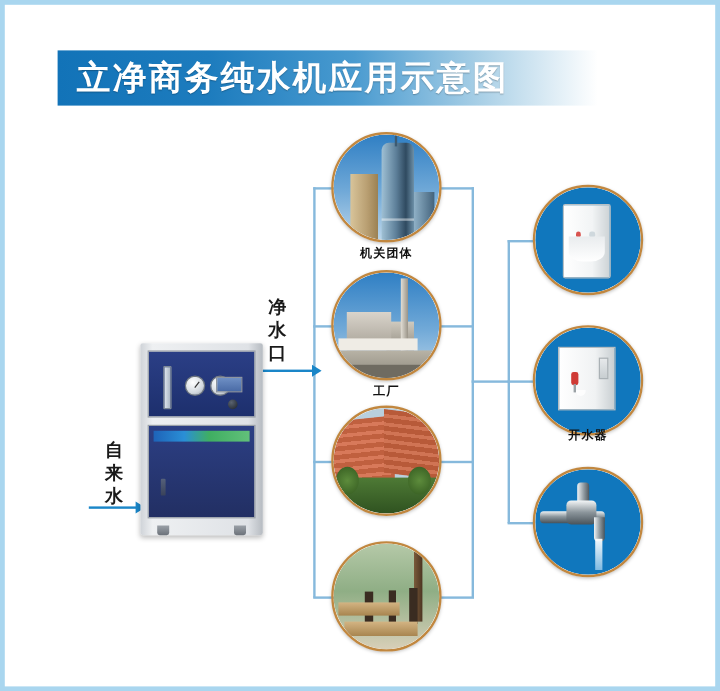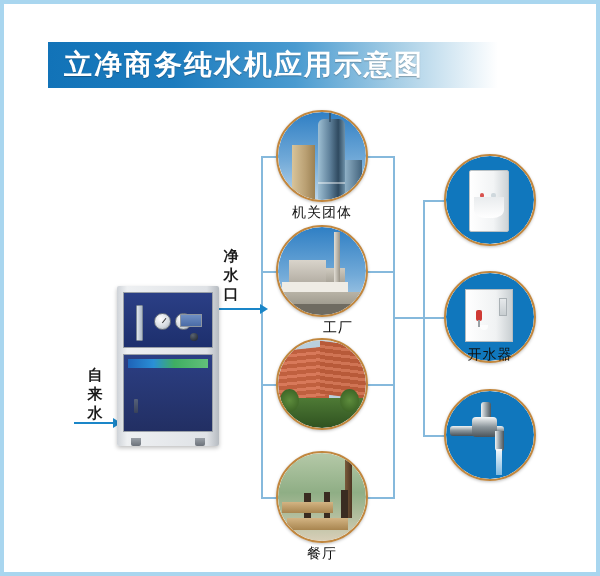--- a/index.html
+++ b/index.html
@@ -80,22 +80,22 @@
     text-align: center;
   }
   .vlabel span { display: block; }
 
   
   .node-label {
     position: absolute;
     width: 120px;
     text-align: center;
     color: #111111;
-    font-size: 14px;
-    font-weight: normal;
+    font-size: 10px;
+    font-weight: bold;
     letter-spacing: 1px;
   }
 
   
   .circle {
     position: absolute;
     border-radius: 50%;
     border: 2px solid #c1873f;
     box-sizing: border-box;
     overflow: hidden;
@@ -418,21 +418,21 @@
     <div class="circle-inner">
       <div class="sky"></div>
       <div class="f-ground"></div>
       <div class="f-block2"></div>
       <div class="f-block"></div>
       <div class="f-stack"></div>
       <div class="f-low"></div>
       <div class="f-road"></div>
     </div>
   </div>
-  <div class="node-label" style="left:258px; top:315px;margin-left:16px;">工厂</div>
+  <div class="node-label" style="left:258px; top:315px;">工厂</div>
 
   <div class="circle" style="left:272px; top:334px; width:92px; height:92px;">
     <div class="circle-inner">
       <div class="s-sky"></div>
       <div class="s-b1"></div>
       <div class="s-b2"></div>
       <div class="s-green"></div>
       <div class="s-tree" style="left:2%;"></div>
       <div class="s-tree" style="left:70%;"></div>
     </div>
@@ -442,21 +442,20 @@
     <div class="circle-inner">
       <div class="r-win"></div>
       <div class="r-post"></div>
       <div class="r-chair" style="left:30%; top:46%; width:7%; height:30%;"></div>
       <div class="r-chair" style="left:52%; top:44%; width:7%; height:32%;"></div>
       <div class="r-chair" style="left:72%; top:42%; width:7%; height:34%;"></div>
       <div class="r-table" style="left:4%; top:56%; width:58%; height:12%;"></div>
       <div class="r-table" style="left:10%; top:74%; width:70%; height:13%;"></div>
     </div>
   </div>
-  <div class="node-label" style="left:258px; top:541px;">餐厅</div>
 
   <div class="circle" style="left:440px; top:150px; width:92px; height:92px;">
     <div class="circle-inner">
       <div class="solidblue"></div>
       <div class="disp-body">
         <div class="disp-tap red"></div>
         <div class="disp-tap blue"></div>
         <div class="disp-basin"></div>
       </div>
     </div>
@@ -466,21 +465,21 @@
     <div class="circle-inner">
       <div class="solidblue"></div>
       <div class="boil-body">
         <div class="boil-panel"></div>
         <div class="boil-tap"></div>
         <div class="boil-spout"></div>
         <div class="boil-cup"></div>
       </div>
     </div>
   </div>
-  <div class="node-label" style="left:426px; top:342px;">开水器</div>
+  <div class="node-label" style="left:426px; top:352px;">开水器</div>
 
   <div class="circle" style="left:440px; top:385px; width:92px; height:92px;">
     <div class="circle-inner">
       <div class="solidblue"></div>
       <div class="fau-neck"></div>
       <div class="fau-pipe"></div>
       <div class="fau-hub"></div>
       <div class="fau-down"></div>
       <div class="fau-stream"></div>
     </div>

